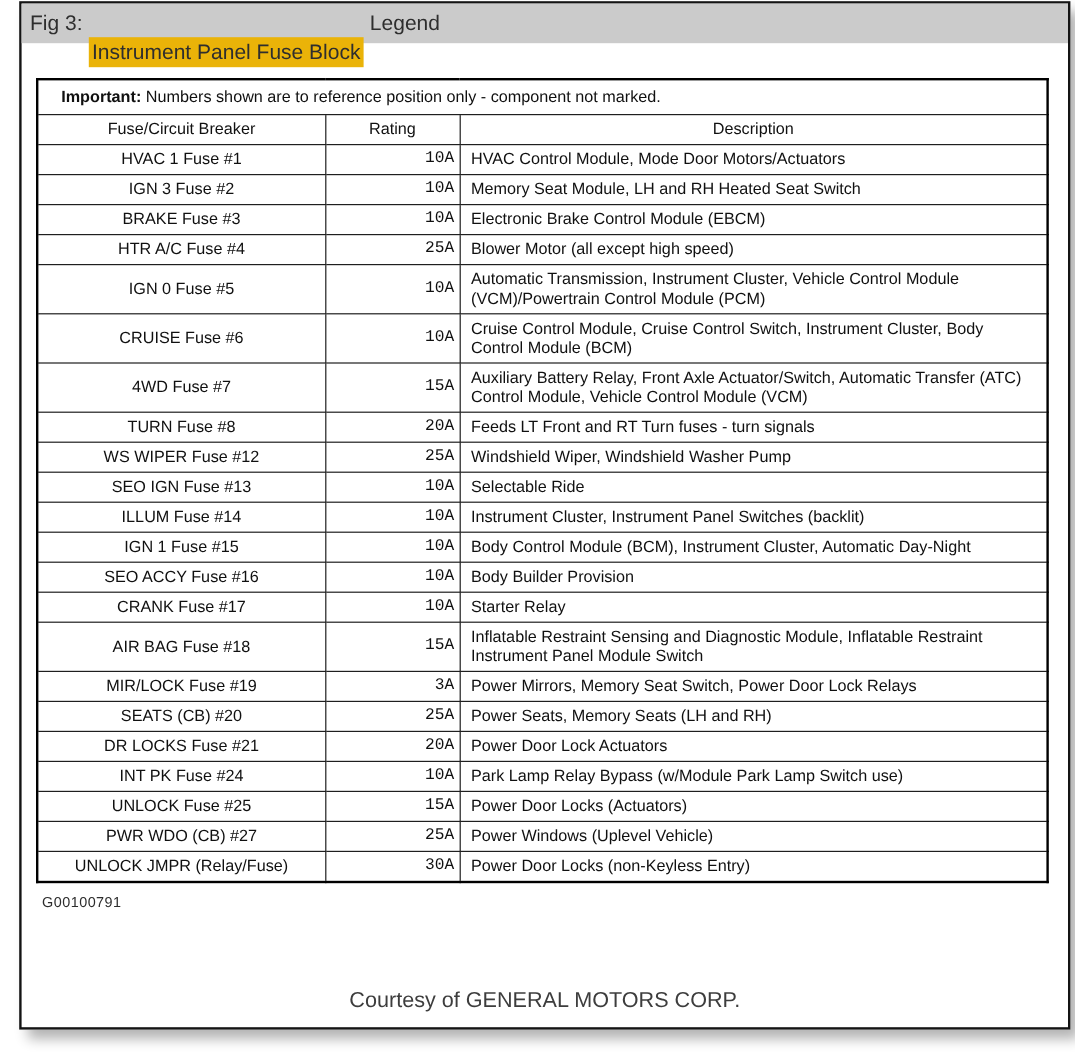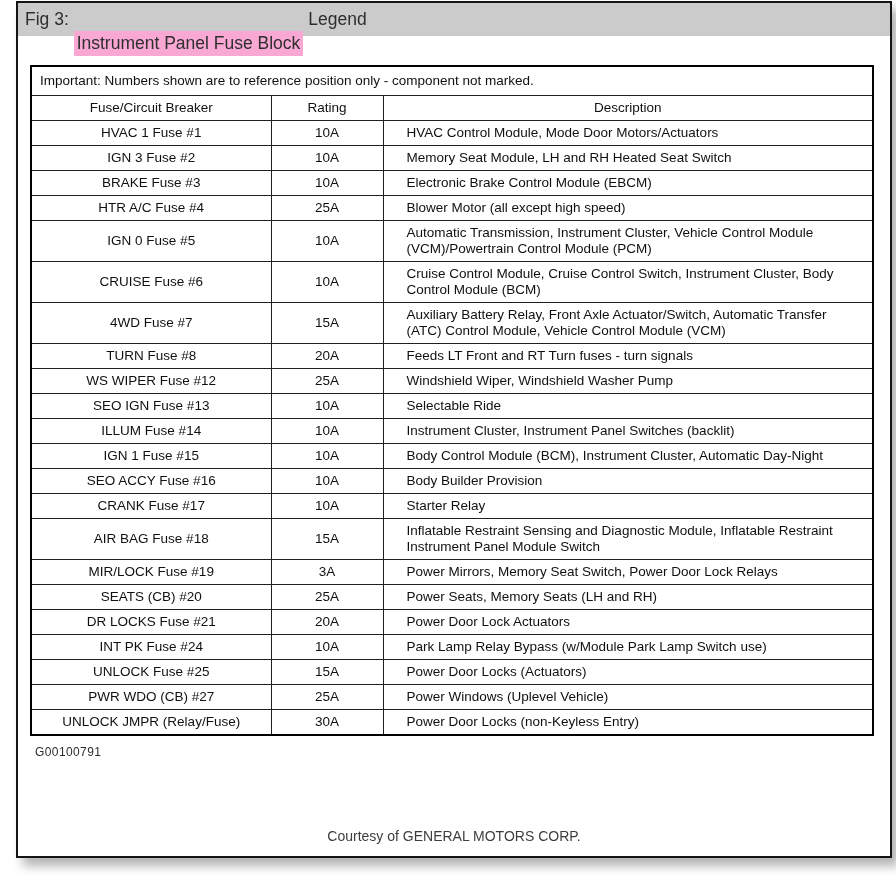--- a/index.html
+++ b/index.html
@@ -21,21 +21,21 @@
     height: 33px;
     background: #cbcbcb;
     display: flex;
     align-items: center;
     padding-left: 7px;
     font-size: 17.5px;
     color: #2e2e2e;
     white-space: pre;
   }
   .hl {
-    background: #f9a8d4;
+    background: #eab308;
     padding: 2px 3px;
     margin-top: 48px;
   }
   .fuse-table {
     margin: 29px 16px 0 12px;
     width: 844px;
     border-collapse: collapse;
     border: 2px solid #000;
     font-size: 13.5px;
     color: #101010;
@@ -43,39 +43,39 @@
   .fuse-table td, .fuse-table th {
     border: 1px solid #1f1f1f;
     line-height: 16px;
     padding: 4px 4px;
     font-weight: normal;
   }
   td.important-cell {
     text-align: left;
     padding: 6px 8px;
   }
-  td.important-cell b { font-weight: normal; }
+  td.important-cell b { font-weight: bold; margin-left: 11px; }
   th.col-fuse  { width: 240px; text-align: center; }
   th.col-rate  { width: 112px; text-align: center; }
   th.col-desc  { text-align: center; }
   td.c-fuse { text-align: center; }
-  td.c-rate { text-align: center; }
-  td.c-desc { text-align: left; padding-left: 23px; padding-right: 8px; }
+  td.c-rate { text-align: right; font-family: Liberation Mono, monospace; }
+  td.c-desc { text-align: left; padding-left: 9px; padding-right: 8px; }
   .gcode {
     margin: 9px 0 0 17px;
     font-size: 12px;
     color: #2d2d2d;
     letter-spacing: 0.4px;
   }
   .courtesy {
     position: absolute;
     left: 0; bottom: 12px;
     width: 100%;
     text-align: center;
-    font-size: 14px;
+    font-size: 18px;
     color: #3d3d3d;
   }
 </style>
 </head>
 <body>
 
 <div class="panel">
 
   <div class="titlebar">
     <span>Fig 3: </span><span class="hl">Instrument Panel Fuse Block</span><span> Legend</span>

